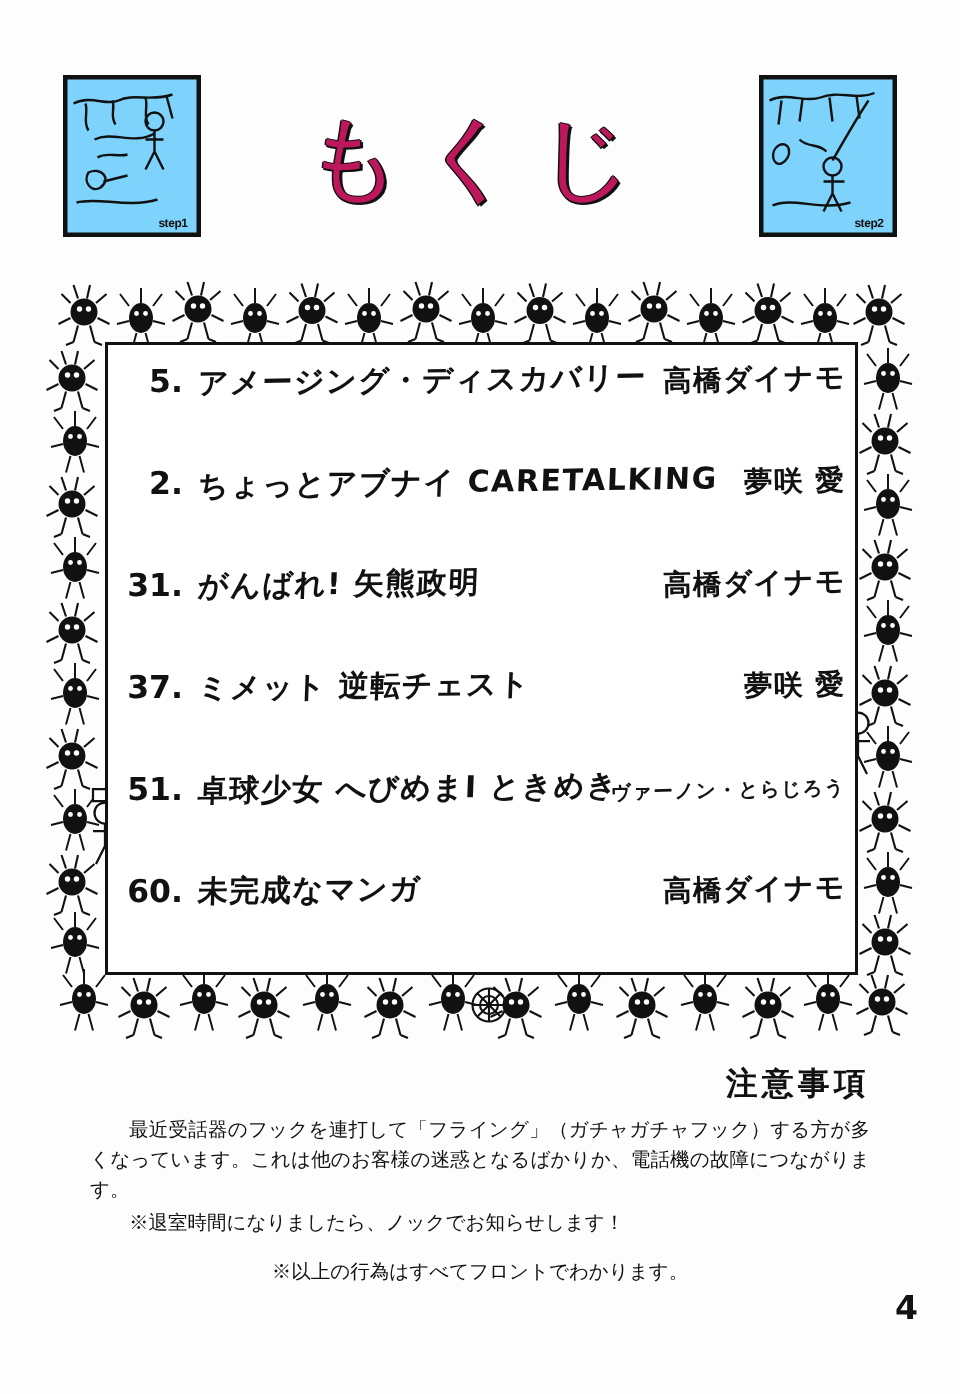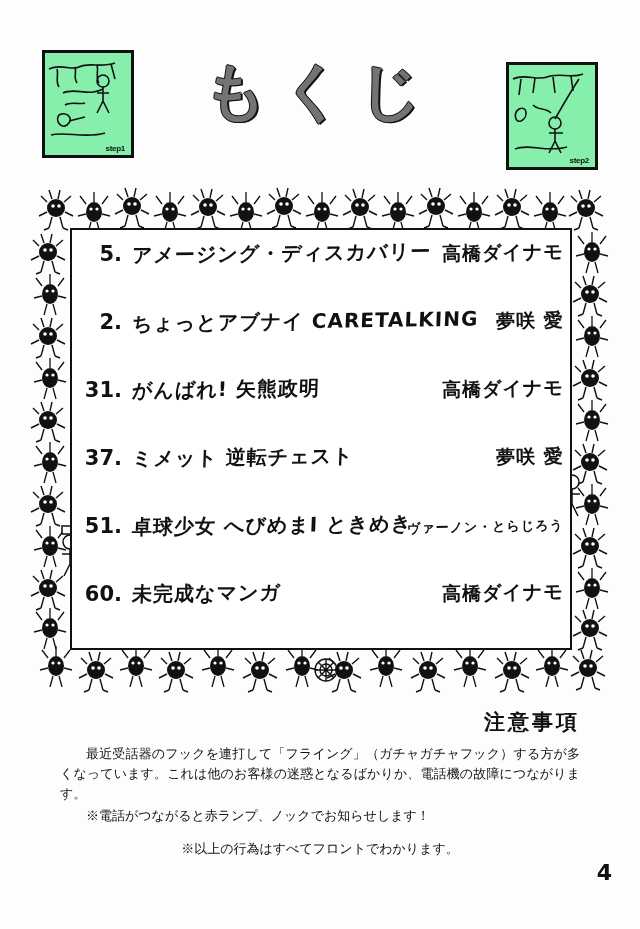--- a/index.html
+++ b/index.html
@@ -28,47 +28,47 @@
     top: 40px;
     left: 0;
     width: 640px;
     height: 130px;
   }
   .illo-box {
     position: absolute;
     width: 86px;
     height: 102px;
     border: 3px solid #111;
-    background: #86efac;
+    background: #7dd3fc;
     overflow: hidden;
   }
   .illo-left { left: 42px; top: 10px; }
-  .illo-right { right: 42px; top: 22px; }
+  .illo-right { right: 42px; top: 10px; }
   .illo-caption {
     position: absolute;
     bottom: 2px;
     right: 6px;
     font-size: 8px;
     font-family: "Liberation Sans", sans-serif;
     font-weight: bold;
     letter-spacing: -0.3px;
   }
   .illo-svg { position: absolute; left: 0; top: 0; }
 
   .mokuji-title {
     position: absolute;
     left: 0;
     right: 0;
-    top: 9px;
+    top: 23px;
     text-align: center;
     font-family: "DejaVu Sans", sans-serif;
     font-size: 62px;
-    font-weight: bold;
+    font-weight: normal;
     letter-spacing: 14px;
-    color: #737373;
+    color: #be185d;
     text-shadow:
       1px 0 0 #111, -1px 0 0 #111, 0 1px 0 #111, 0 -1px 0 #111,
       2px 1px 0 #111;
   }
 
   
   .frame {
     position: absolute;
     left: 26px;
     top: 182px;
@@ -365,19 +365,19 @@
       <span class="toc-page">60.</span>
       <span class="toc-title">未完成なマンガ</span>
       <span class="toc-author">高橋ダイナモ</span>
     </div>
 
   </div>
 
   <div class="notice">
     <div class="notice-title">注意事項</div>
     <p class="notice-p">最近受話器のフックを連打して「フライング」（ガチャガチャフック）する方が多くなっています。これは他のお客様の迷惑となるばかりか、電話機の故障につながります。</p>
-    <p class="notice-p">※電話がつながると赤ランプ、ノックでお知らせします！</p>
+    <p class="notice-p">※退室時間になりましたら、ノックでお知らせします！</p>
     <p class="notice-p center">※以上の行為はすべてフロントでわかります。</p>
   </div>
 
   <div class="page-number">4</div>
 
 </div>
 
 </body></html>

